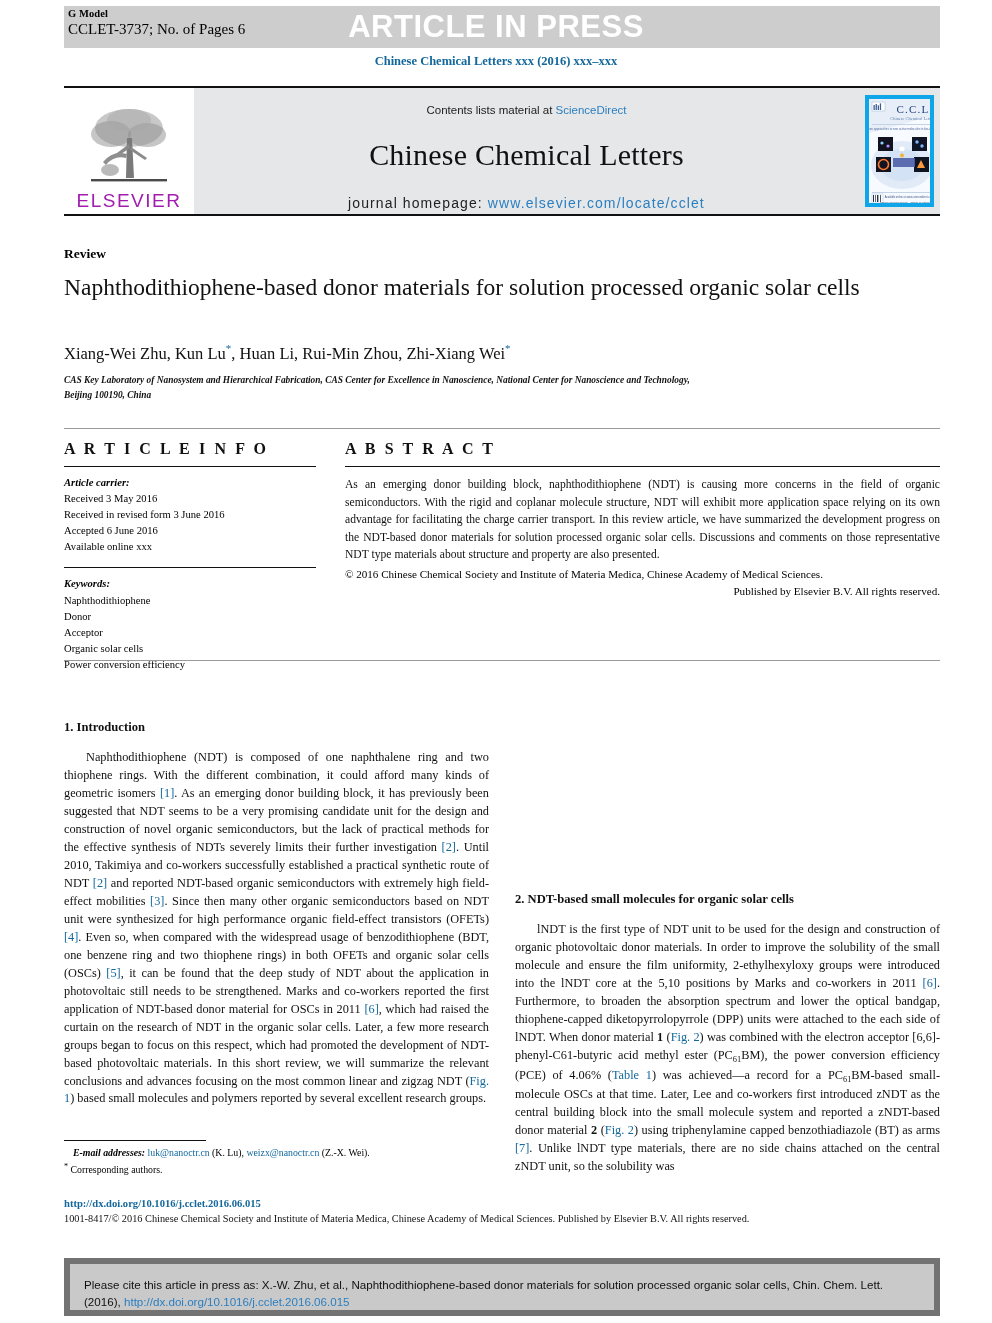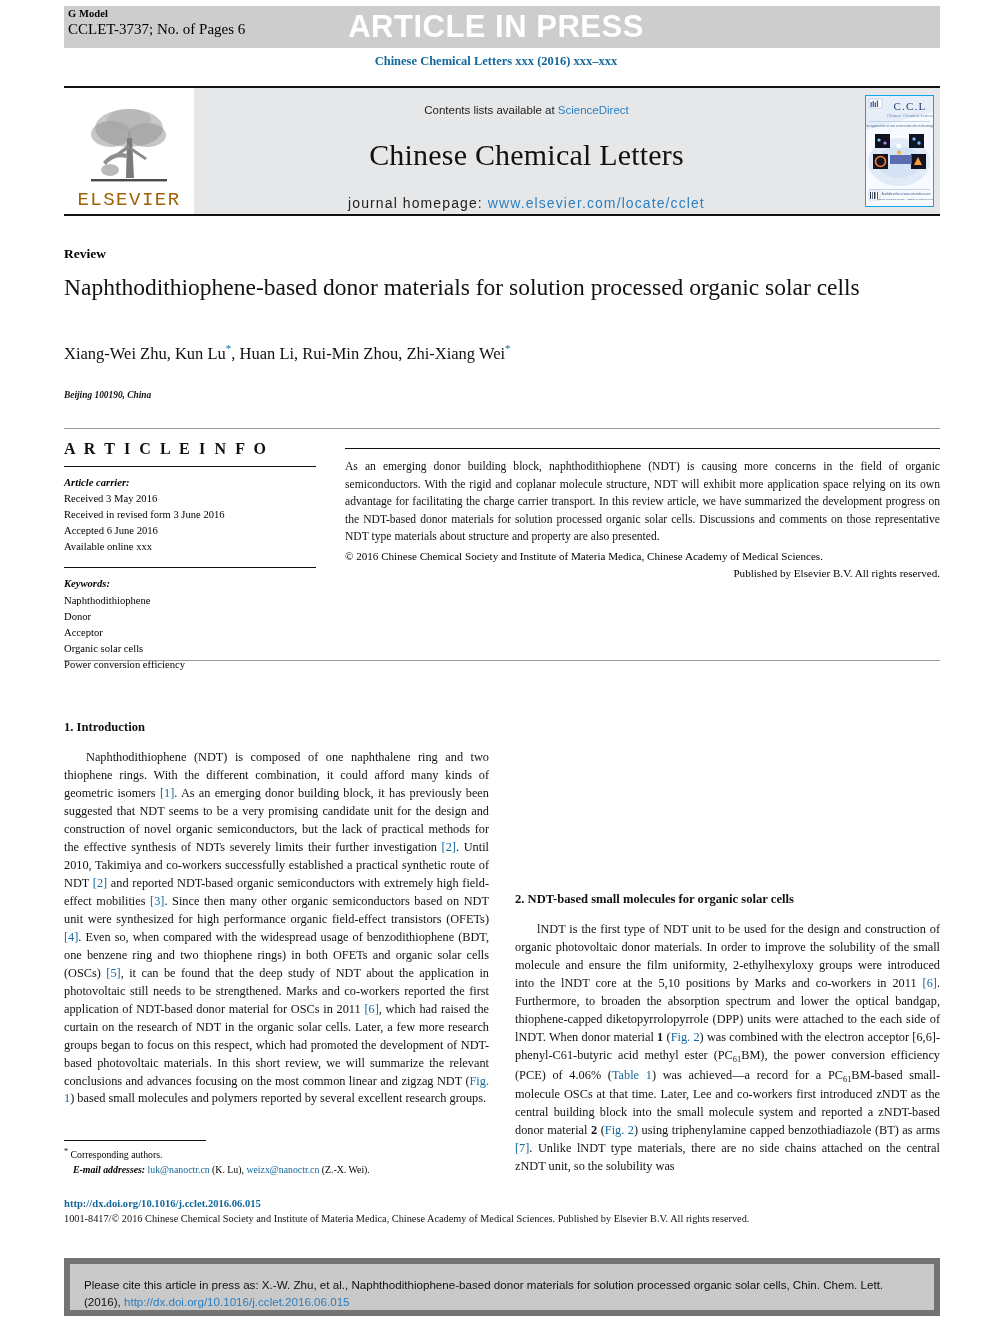--- a/index.html
+++ b/index.html
@@ -85,22 +85,22 @@
     position: absolute;
     left: 0; top: 0;
     width: 130px; height: 126px;
     background: #fff;
     display: flex; flex-direction: column;
     align-items: center; justify-content: flex-end;
     padding-bottom: 4px;
   }
   .elsevier-tree { display:block; }
   .elsevier-word {
-    color: #a16207;
-    font-family: Liberation Mono, monospace;
+    color: #a21caf;
+    font-family: Liberation Sans, sans-serif;
     font-size: 19px;
     letter-spacing: 1.5px;
     line-height: 1;
     margin-top: 1px;
   }
   .ms-center {
     position: absolute;
     left: 130px; top: 0;
     width: 665px; height: 126px;
     background: #e6e7e8;
@@ -130,21 +130,21 @@
   .homepage-line .url { color: #2b7fc1; }
   .ms-right {
     position: absolute;
     left: 795px; top: 0;
     width: 81px; height: 126px;
     background: #e6e7e8;
     display: flex; align-items: center; justify-content: center;
   }
   .cover-thumb {
     width: 69px; height: 112px;
-    border: 1px solid #0ea5e9;
+    border: 4px solid #0ea5e9;
     background: #fbfcfe;
     position: relative;
     overflow: hidden;
   }
   .masthead-rule-bottom {
     position: absolute;
     left: 64px; top: 214px;
     width: 876px;
     border-top: 2.2px solid #111;
   }
@@ -346,21 +346,21 @@
           <path d="M20 58 q10 -12 24 -8 l-1 4 q-12 -3 -20 7 z" fill="#8f8f8f"></path>
           <ellipse cx="27" cy="66" rx="9" ry="6" fill="#9c9c9c" opacity=".7"></ellipse>
           <rect x="8" y="75" width="76" height="2.4" fill="#4a4a4a"></rect>
         </g>
       </svg>
       <div class="elsevier-word">ELSEVIER</div>
     </div>
 
     <div class="ms-center">
       <div class="contents-line">
-        <span>Contents lists available at </span><a href="#">ScienceDirect</a>
+        <span>Contents lists material at </span><a href="#">ScienceDirect</a>
       </div>
       <div class="journal-name">Chinese Chemical Letters</div>
       <div class="homepage-line">
         <span>journal homepage: </span><span class="url">www.elsevier.com/locate/cclet</span>
       </div>
     </div>
 
     <div class="ms-right">
       <div class="cover-thumb">
         <svg width="67" height="110" viewBox="0 0 67 110">
@@ -404,21 +404,21 @@
     </div>
   </div>
   <div class="masthead-rule-bottom"></div>
 
   <div class="section-kind">Review</div>
   <div class="article-title">Naphthodithiophene-based donor materials for solution processed organic solar cells</div>
   <div class="authors">
     <span>Xiang-Wei Zhu, Kun Lu</span><sup>*</sup><span>, Huan Li, Rui-Min Zhou, Zhi-Xiang Wei</span><sup>*</sup>
   </div>
   <div class="affiliation">
-    <br>
+    <span>CAS Key Laboratory of Nanosystem and Hierarchical Fabrication, CAS Center for Excellence in Nanoscience, National Center for Nanoscience and Technology,</span><br>
     <span>Beijing 100190, China</span>
   </div>
 
   <div class="band-rule-top"></div>
 
   <div class="info-col">
     <div class="hdr-sc">A R T I C L E  I N F O</div>
     <div class="thin-rule"></div>
     <div class="ai-block ai-list">
       <div class="lbl">Article carrier:</div>
@@ -432,20 +432,21 @@
       <div class="lbl">Keywords:</div>
       <div>Naphthodithiophene</div>
       <div>Donor</div>
       <div>Acceptor</div>
       <div>Organic solar cells</div>
       <div>Power conversion efficiency</div>
     </div>
   </div>
 
   <div class="abs-col">
+    <div class="hdr-sc">A B S T R A C T</div>
     <div class="thin-rule"></div>
     <div class="abs-body">As an emerging donor building block, naphthodithiophene (NDT) is causing more concerns in the field of organic semiconductors. With the rigid and coplanar molecule structure, NDT will exhibit more application space relying on its own advantage for facilitating the charge carrier transport. In this review article, we have summarized the development progress on the NDT-based donor materials for solution processed organic solar cells. Discussions and comments on those representative NDT type materials about structure and property are also presented.</div>
     <div class="abs-copy">
       <span class="l1">© 2016 Chinese Chemical Society and Institute of Materia Medica, Chinese Academy of Medical Sciences.</span>
       <span class="l2">Published by Elsevier B.V. All rights reserved.</span>
     </div>
   </div>
 
   <div class="band-rule-bottom"></div>
 
@@ -454,30 +455,30 @@
     <p><span>Naphthodithiophene (NDT) is composed of one naphthalene ring and two thiophene rings. With the different combination, it could afford many kinds of geometric isomers </span><span class="ref">[1]</span><span>. As an emerging donor building block, it has previously been suggested that NDT seems to be a very promising candidate unit for the design and construction of novel organic semiconductors, but the lack of practical methods for the effective synthesis of NDTs severely limits their further investigation </span><span class="ref">[2]</span><span>. Until 2010, Takimiya and co-workers successfully established a practical synthetic route of NDT </span><span class="ref">[2]</span><span> and reported NDT-based organic semiconductors with extremely high field-effect mobilities </span><span class="ref">[3]</span><span>. Since then many other organic semiconductors based on NDT unit were synthesized for high performance organic field-effect transistors (OFETs) </span><span class="ref">[4]</span><span>. Even so, when compared with the widespread usage of benzodithiophene (BDT, one benzene ring and two thiophene rings) in both OFETs and organic solar cells (OSCs) </span><span class="ref">[5]</span><span>, it can be found that the deep study of NDT about the application in photovoltaic still needs to be strengthened. Marks and co-workers reported the first application of NDT-based donor material for OSCs in 2011 </span><span class="ref">[6]</span><span>, which had raised the curtain on the research of NDT in the organic solar cells. Later, a few more research groups began to focus on this respect, which had promoted the development of NDT-based photovoltaic materials. In this short review, we will summarize the relevant conclusions and advances focusing on the most common linear and zigzag NDT (</span><span class="ref">Fig. 1</span><span>) based small molecules and polymers reported by several excellent research groups.</span></p>
   </div>
 
   <div class="col col-right">
     <h2 class="section2" style="margin-top:172px">2. NDT-based small molecules for organic solar cells</h2>
     <p><span>lNDT is the first type of NDT unit to be used for the design and construction of organic photovoltaic donor materials. In order to improve the solubility of the small molecule and ensure the film uniformity, 2-ethylhexyloxy groups were introduced into the lNDT core at the 5,10 positions by Marks and co-workers in 2011 </span><span class="ref">[6]</span><span>. Furthermore, to broaden the absorption spectrum and lower the optical bandgap, thiophene-capped diketopyrrolopyrrole (DPP) units were attached to the each side of lNDT. When donor material </span><span class="bold">1</span><span> (</span><span class="ref">Fig. 2</span><span>) was combined with the electron acceptor [6,6]-phenyl-C61-butyric acid methyl ester (PC</span><sub>61</sub><span>BM), the power conversion efficiency (PCE) of 4.06% (</span><span class="ref">Table 1</span><span>) was achieved—a record for a PC</span><sub>61</sub><span>BM-based small-molecule OSCs at that time. Later, Lee and co-workers first introduced zNDT as the central building block into the small molecule system and reported a zNDT-based donor material </span><span class="bold">2</span><span> (</span><span class="ref">Fig. 2</span><span>) using triphenylamine capped benzothiadiazole (BT) as arms </span><span class="ref">[7]</span><span>. Unlike lNDT type materials, there are no side chains attached on the central zNDT unit, so the solubility was</span></p>
   </div>
 
   <div class="footnote-rule"></div>
   <div class="footnote">
-    <div>
-      <sup>*</sup> <span>Corresponding authors.</span>
-    </div>
     <div style="padding-left:9px">
       <span class="ital">E-mail addresses:</span>
       <a href="#">luk@nanoctr.cn</a>
       <span>(K. Lu),</span>
       <a href="#">weizx@nanoctr.cn</a>
       <span>(Z.-X. Wei).</span>
     </div>
+    <div>
+      <sup>*</sup> <span>Corresponding authors.</span>
+    </div>
   </div>
 
   <div class="doi-line">http://dx.doi.org/10.1016/j.cclet.2016.06.015</div>
   <div class="issn-line">1001-8417/© 2016 Chinese Chemical Society and Institute of Materia Medica, Chinese Academy of Medical Sciences. Published by Elsevier B.V. All rights reserved.</div>
 
   <div class="cite-box">
     <div class="cite-inner">
       <span>Please cite this article in press as: X.-W. Zhu, et al., Naphthodithiophene-based donor materials for solution processed organic solar cells, Chin. Chem. Lett. (2016), </span><a href="#">http://dx.doi.org/10.1016/j.cclet.2016.06.015</a>
     </div>
   </div>

